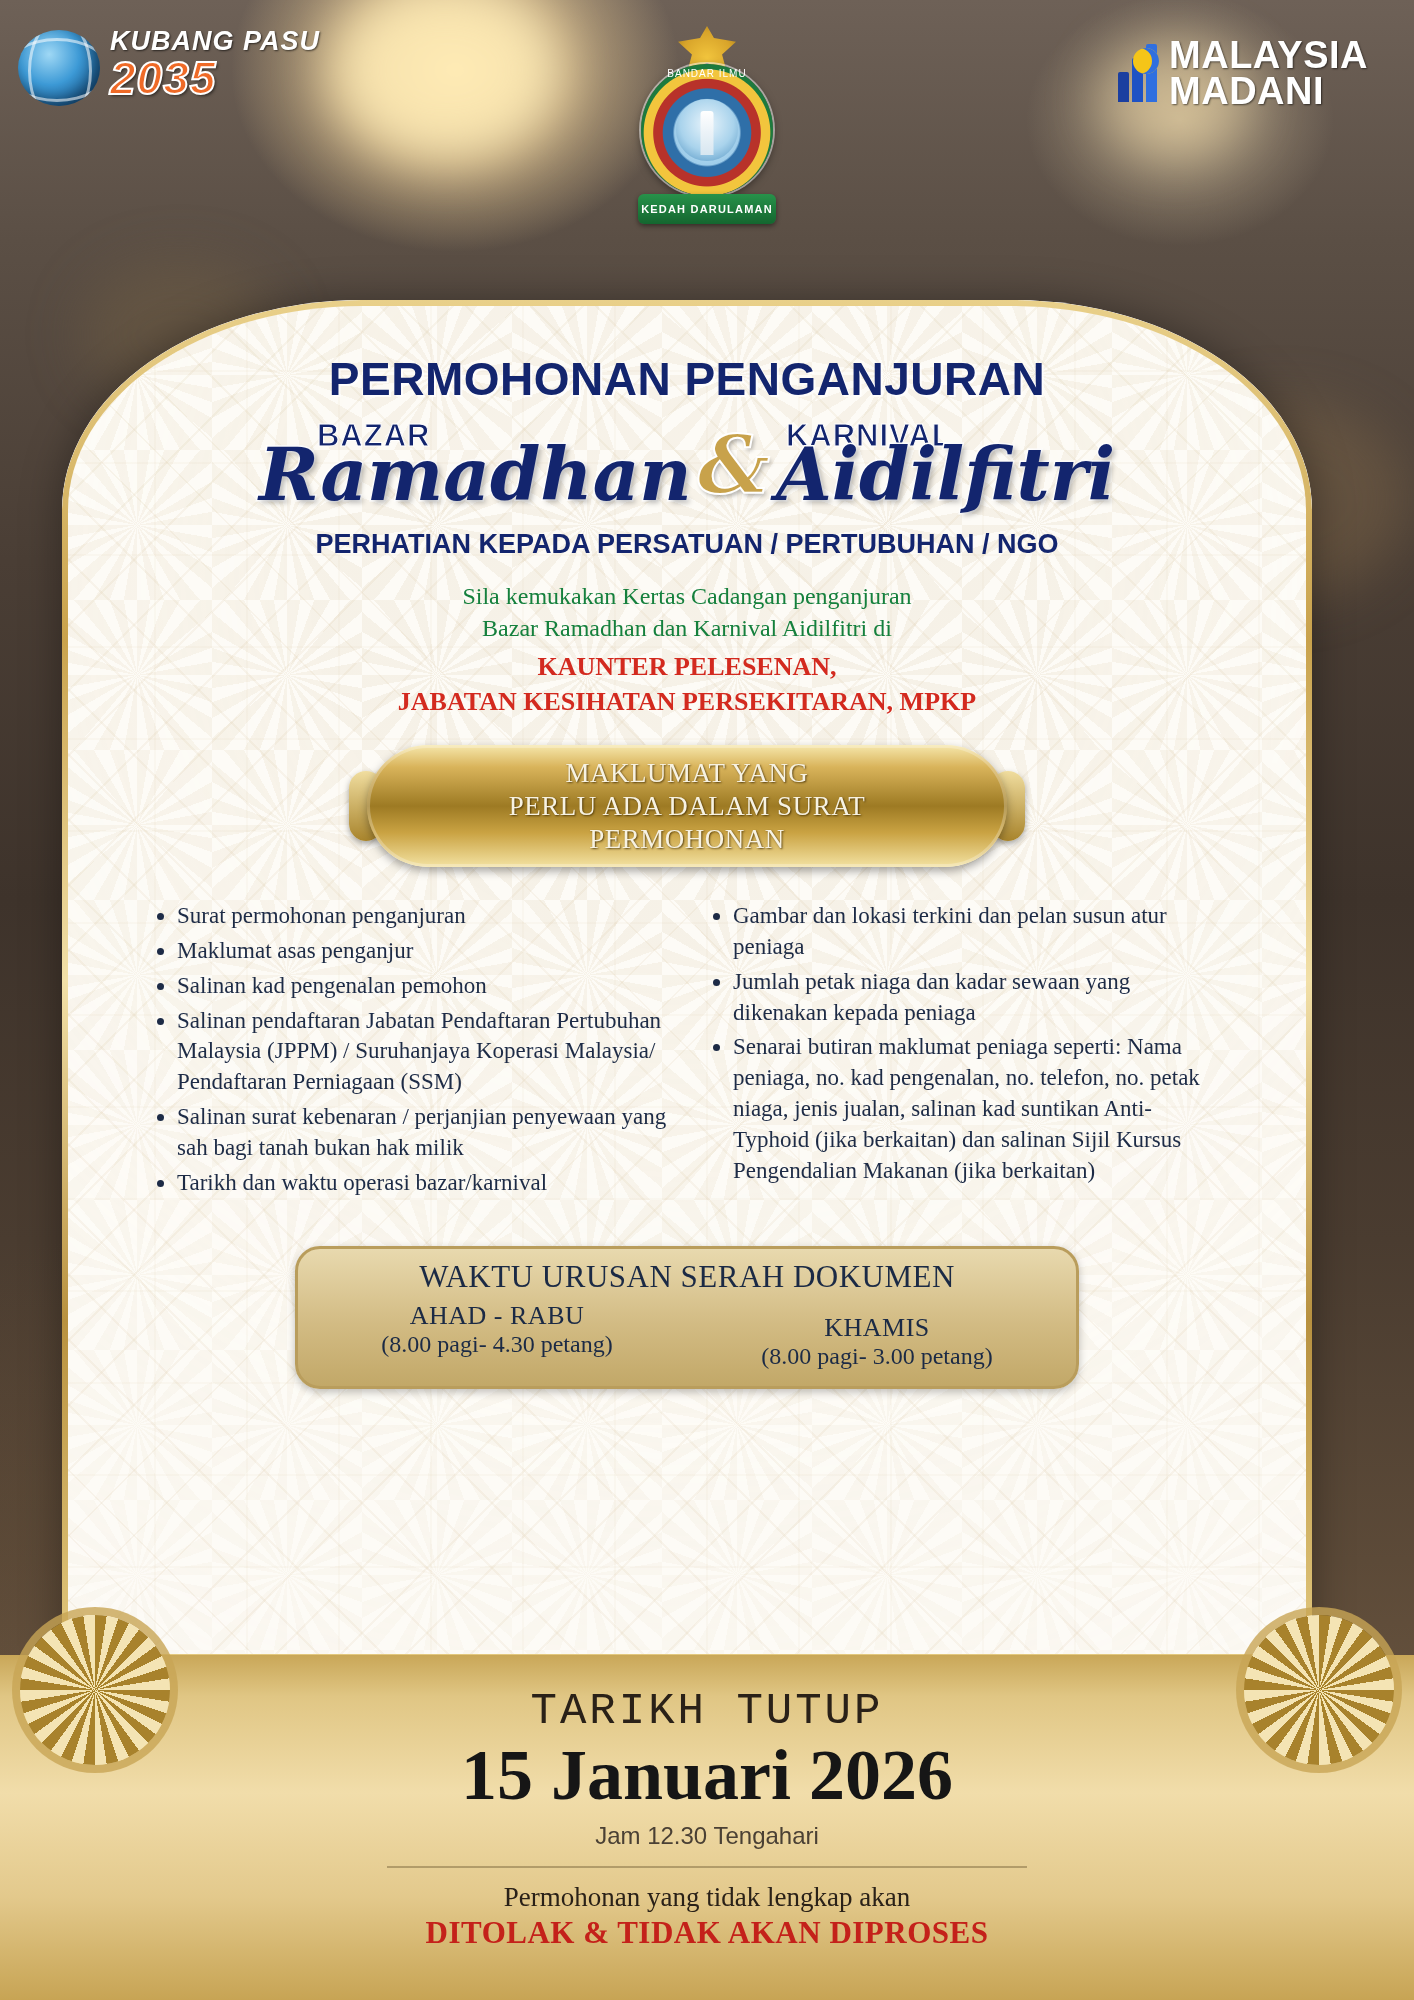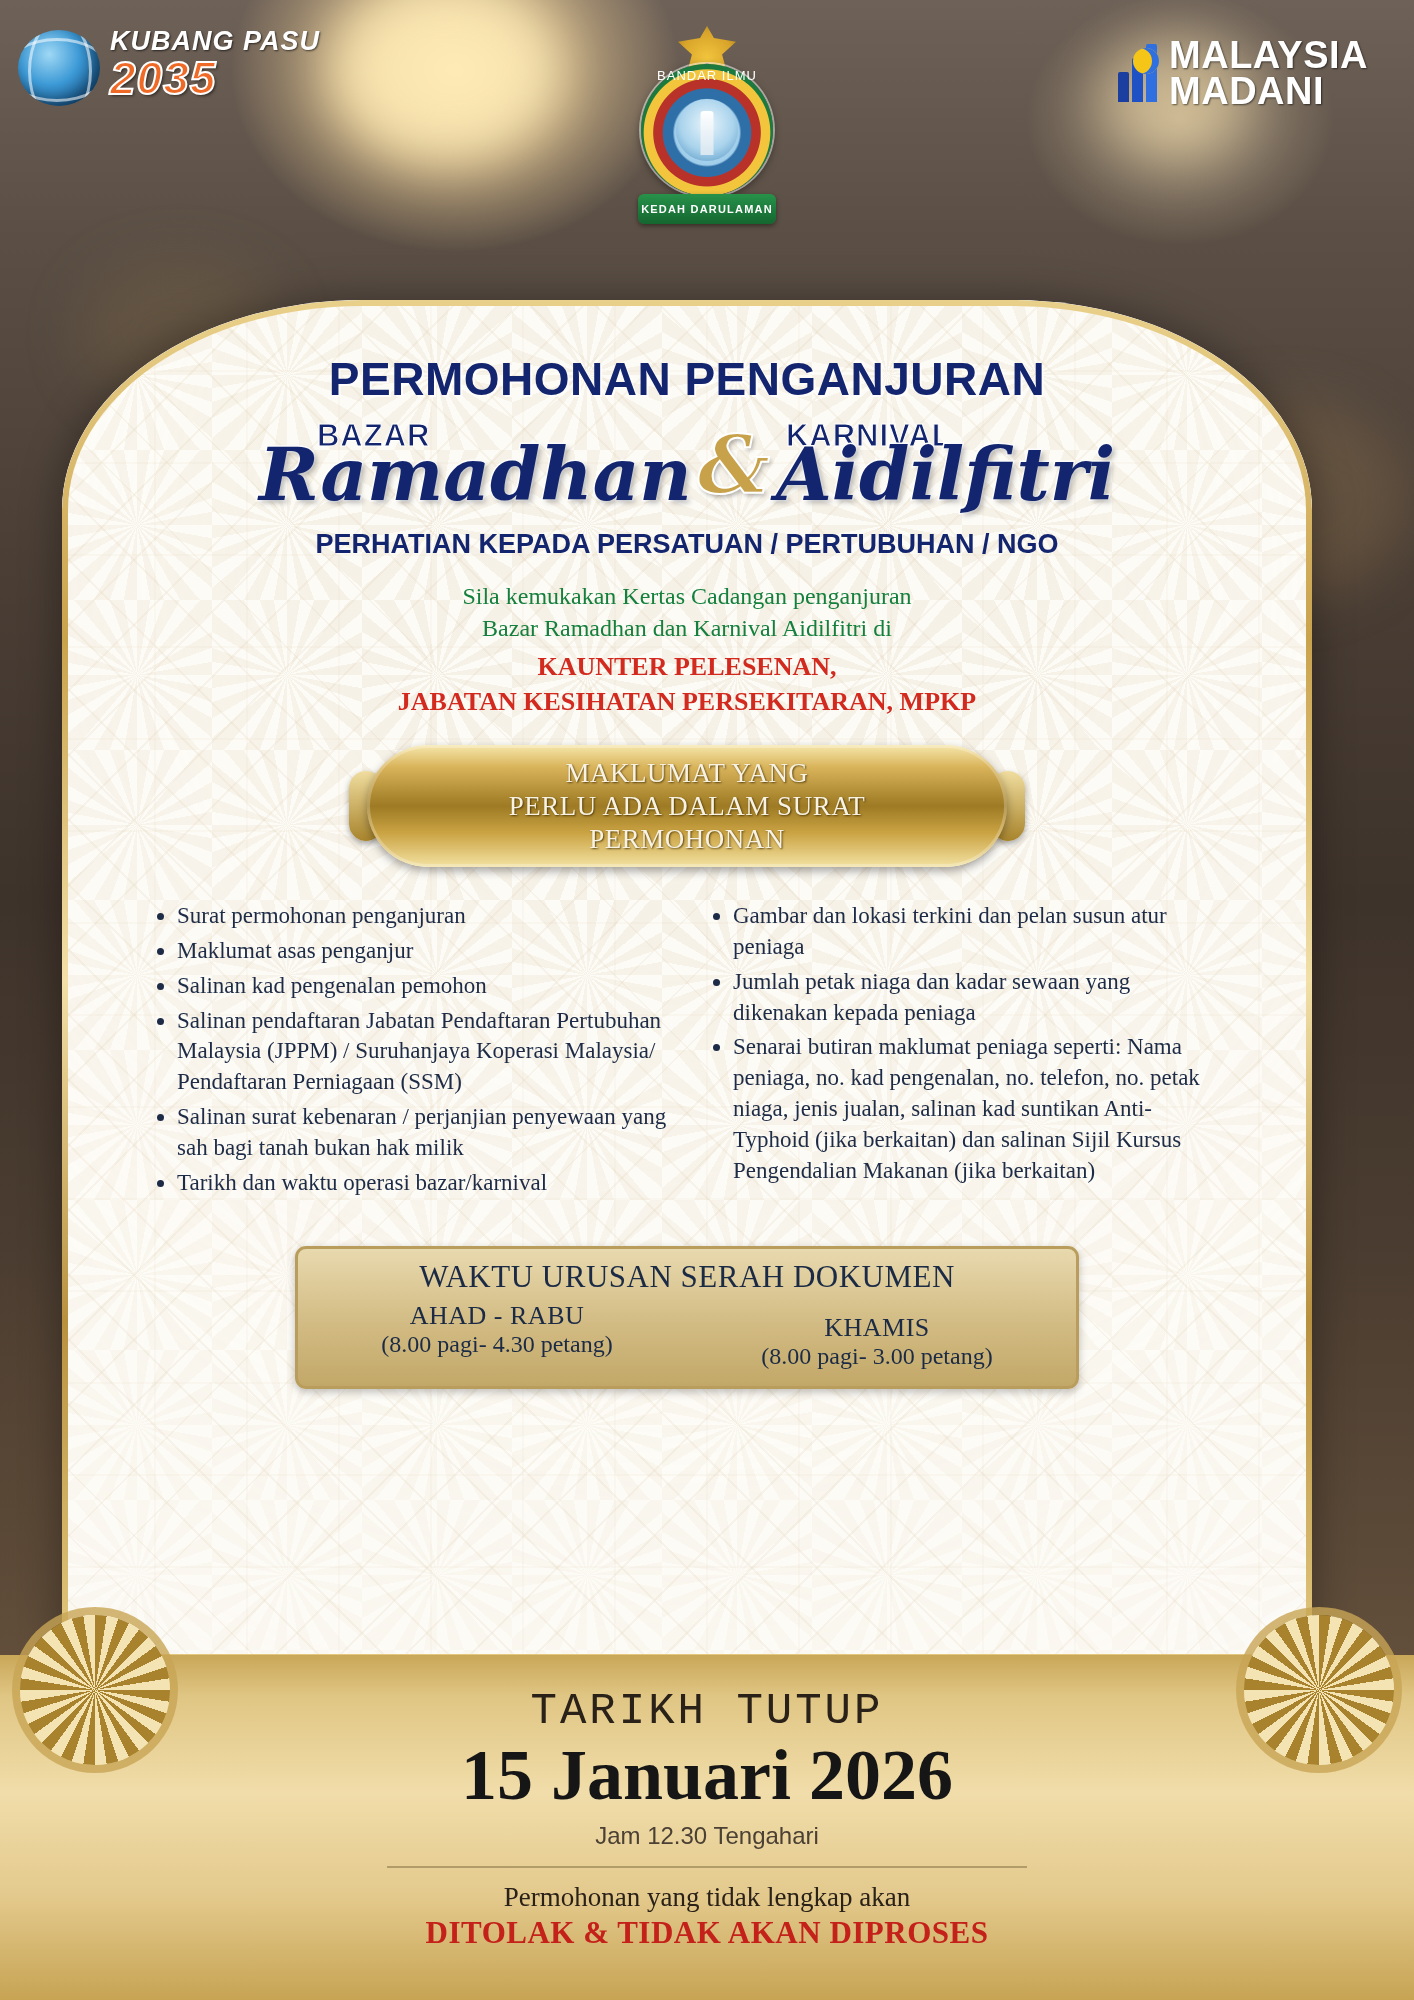--- a/index.html
+++ b/index.html
@@ -159,21 +159,21 @@
     font-size: 11px;
     font-weight: bold;
     letter-spacing: 1.2px;
     display: flex; align-items: center; justify-content: center;
     box-shadow: 0 2px 5px rgba(0,0,0,0.45);
   }
   .crest-ring-text {
     position: absolute; left: 50%; top: 38px; transform: translateX(-50%);
     width: 132px; height: 132px;
     font-family: "Liberation Sans", sans-serif;
-    font-size: 13px;
+    font-size: 10px;
     color: #ffffff;
     text-align: center;
     pointer-events: none;
   }
   .crest-ring-text span {
     position: absolute; left: 0; right: 0;
     letter-spacing: 1px;
   }
   .crest-ring-text .rt-top { top: 4px; }
 
@@ -359,21 +359,21 @@
     font-size: 23px;
     line-height: 1.34;
     color: #1d2b46;
     margin-bottom: 4px;
   }
 
   
   .waktu {
     width: 770px;
     margin: 44px auto 12px;
-    border-radius: 11px;
+    border-radius: 25px;
     background: linear-gradient(180deg,#e8d9ae 0%, #d2bb83 55%, #c2a868 100%);
     border: 3px solid #b99d5c;
     box-shadow: 0 3px 8px rgba(0,0,0,0.25);
     padding: 10px 4px 16px;
   }
   .waktu-title {
     font-family: "Liberation Serif", serif;
     font-size: 31px;
     color: #1b2a45;
     letter-spacing: 0.5px;

